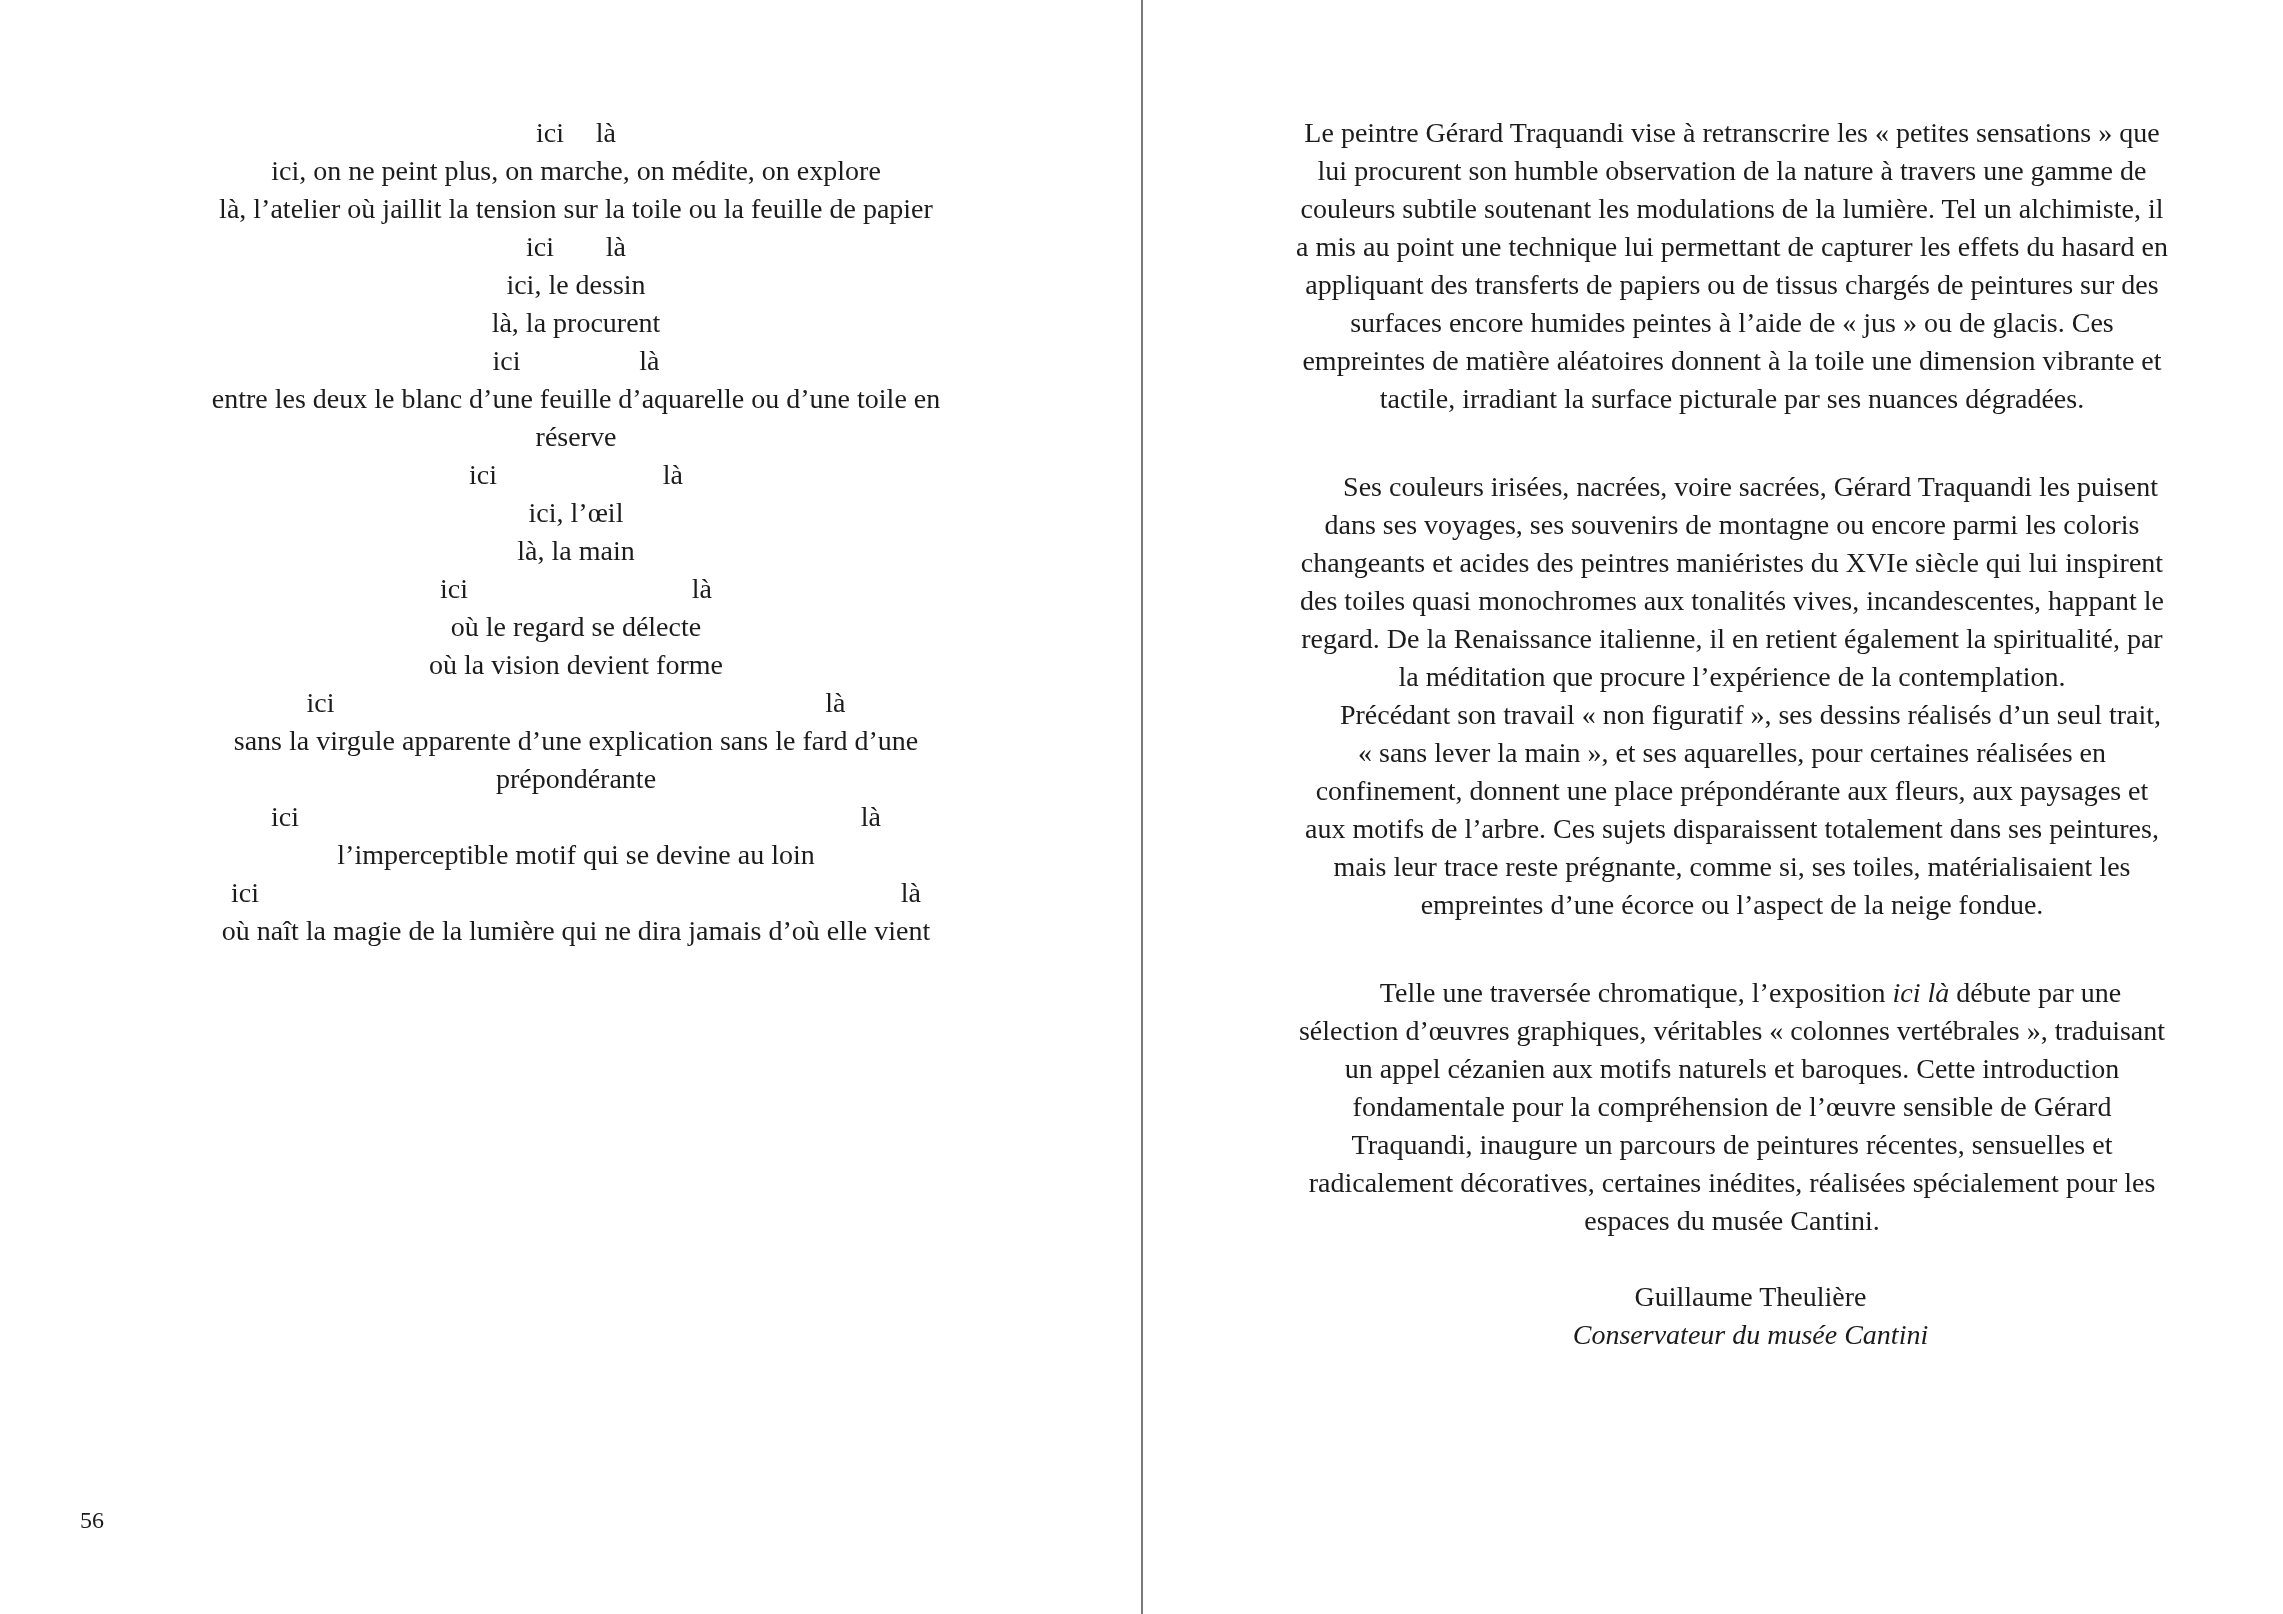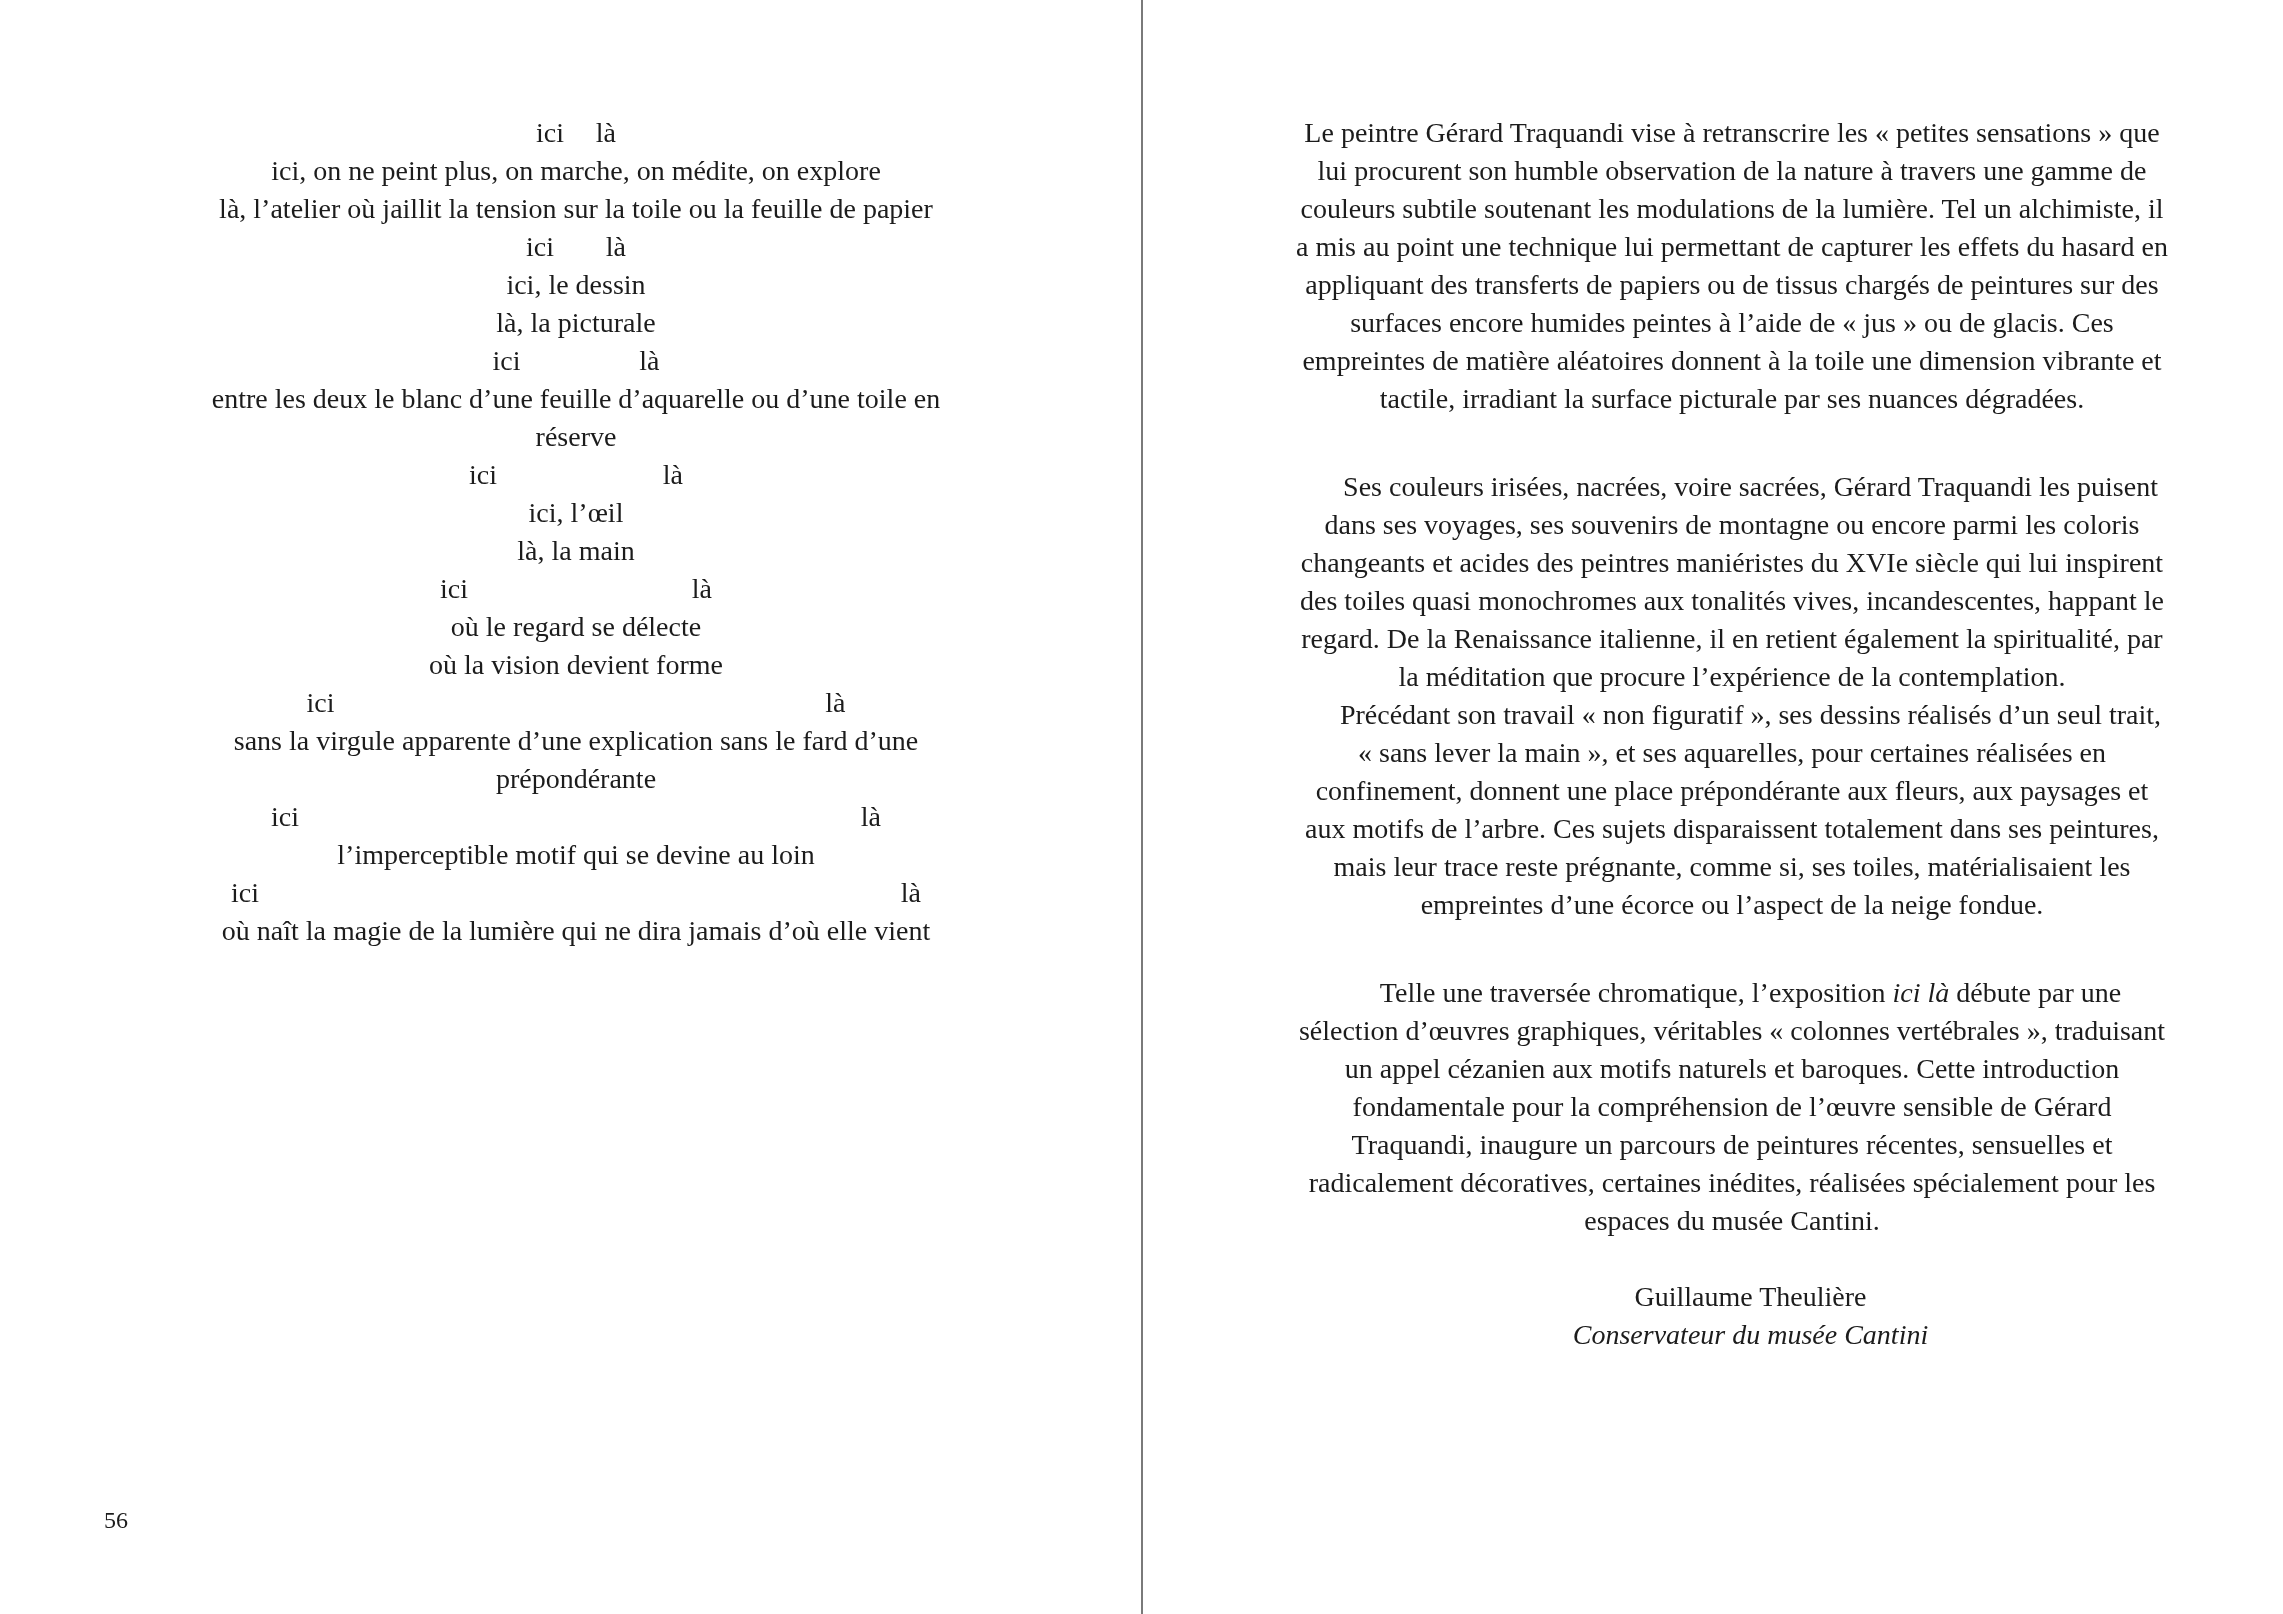--- a/index.html
+++ b/index.html
@@ -47,21 +47,21 @@
     text-align: center;
   }
   .poem-line { white-space: nowrap; }
   .pair-inner {
     display: inline-flex;
     justify-content: space-between;
     text-align: right;
   }
   .page-number {
     position: absolute;
-    left: 104px;
+    left: 80px;
     top: 1505px;
     font-size: 24px;
     line-height: 30px;
   }
 
   
   .prose {
     position: absolute;
     left: 151px;
     top: 114px;
@@ -91,21 +91,21 @@
             <span>ici</span>
             <span>là</span>
           </span></div>
         <div class="poem-line">ici, on ne peint plus, on marche, on médite, on explore</div>
         <div class="poem-line">là, l’atelier où jaillit la tension sur la toile ou la feuille de papier</div>
         <div class="poem-line pair"><span class="pair-inner" style="width: 100px;">
             <span>ici</span>
             <span>là</span>
           </span></div>
         <div class="poem-line">ici, le dessin</div>
-        <div class="poem-line">là, la picturale</div>
+        <div class="poem-line">là, la procurent</div>
         <div class="poem-line pair"><span class="pair-inner" style="width: 167px;">
             <span>ici</span>
             <span>là</span>
           </span></div>
         <div class="poem-line">entre les deux le blanc d’une feuille d’aquarelle ou d’une toile en</div>
         <div class="poem-line">réserve</div>
         <div class="poem-line pair"><span class="pair-inner" style="width: 214px;">
             <span>ici</span>
             <span>là</span>
           </span></div>

